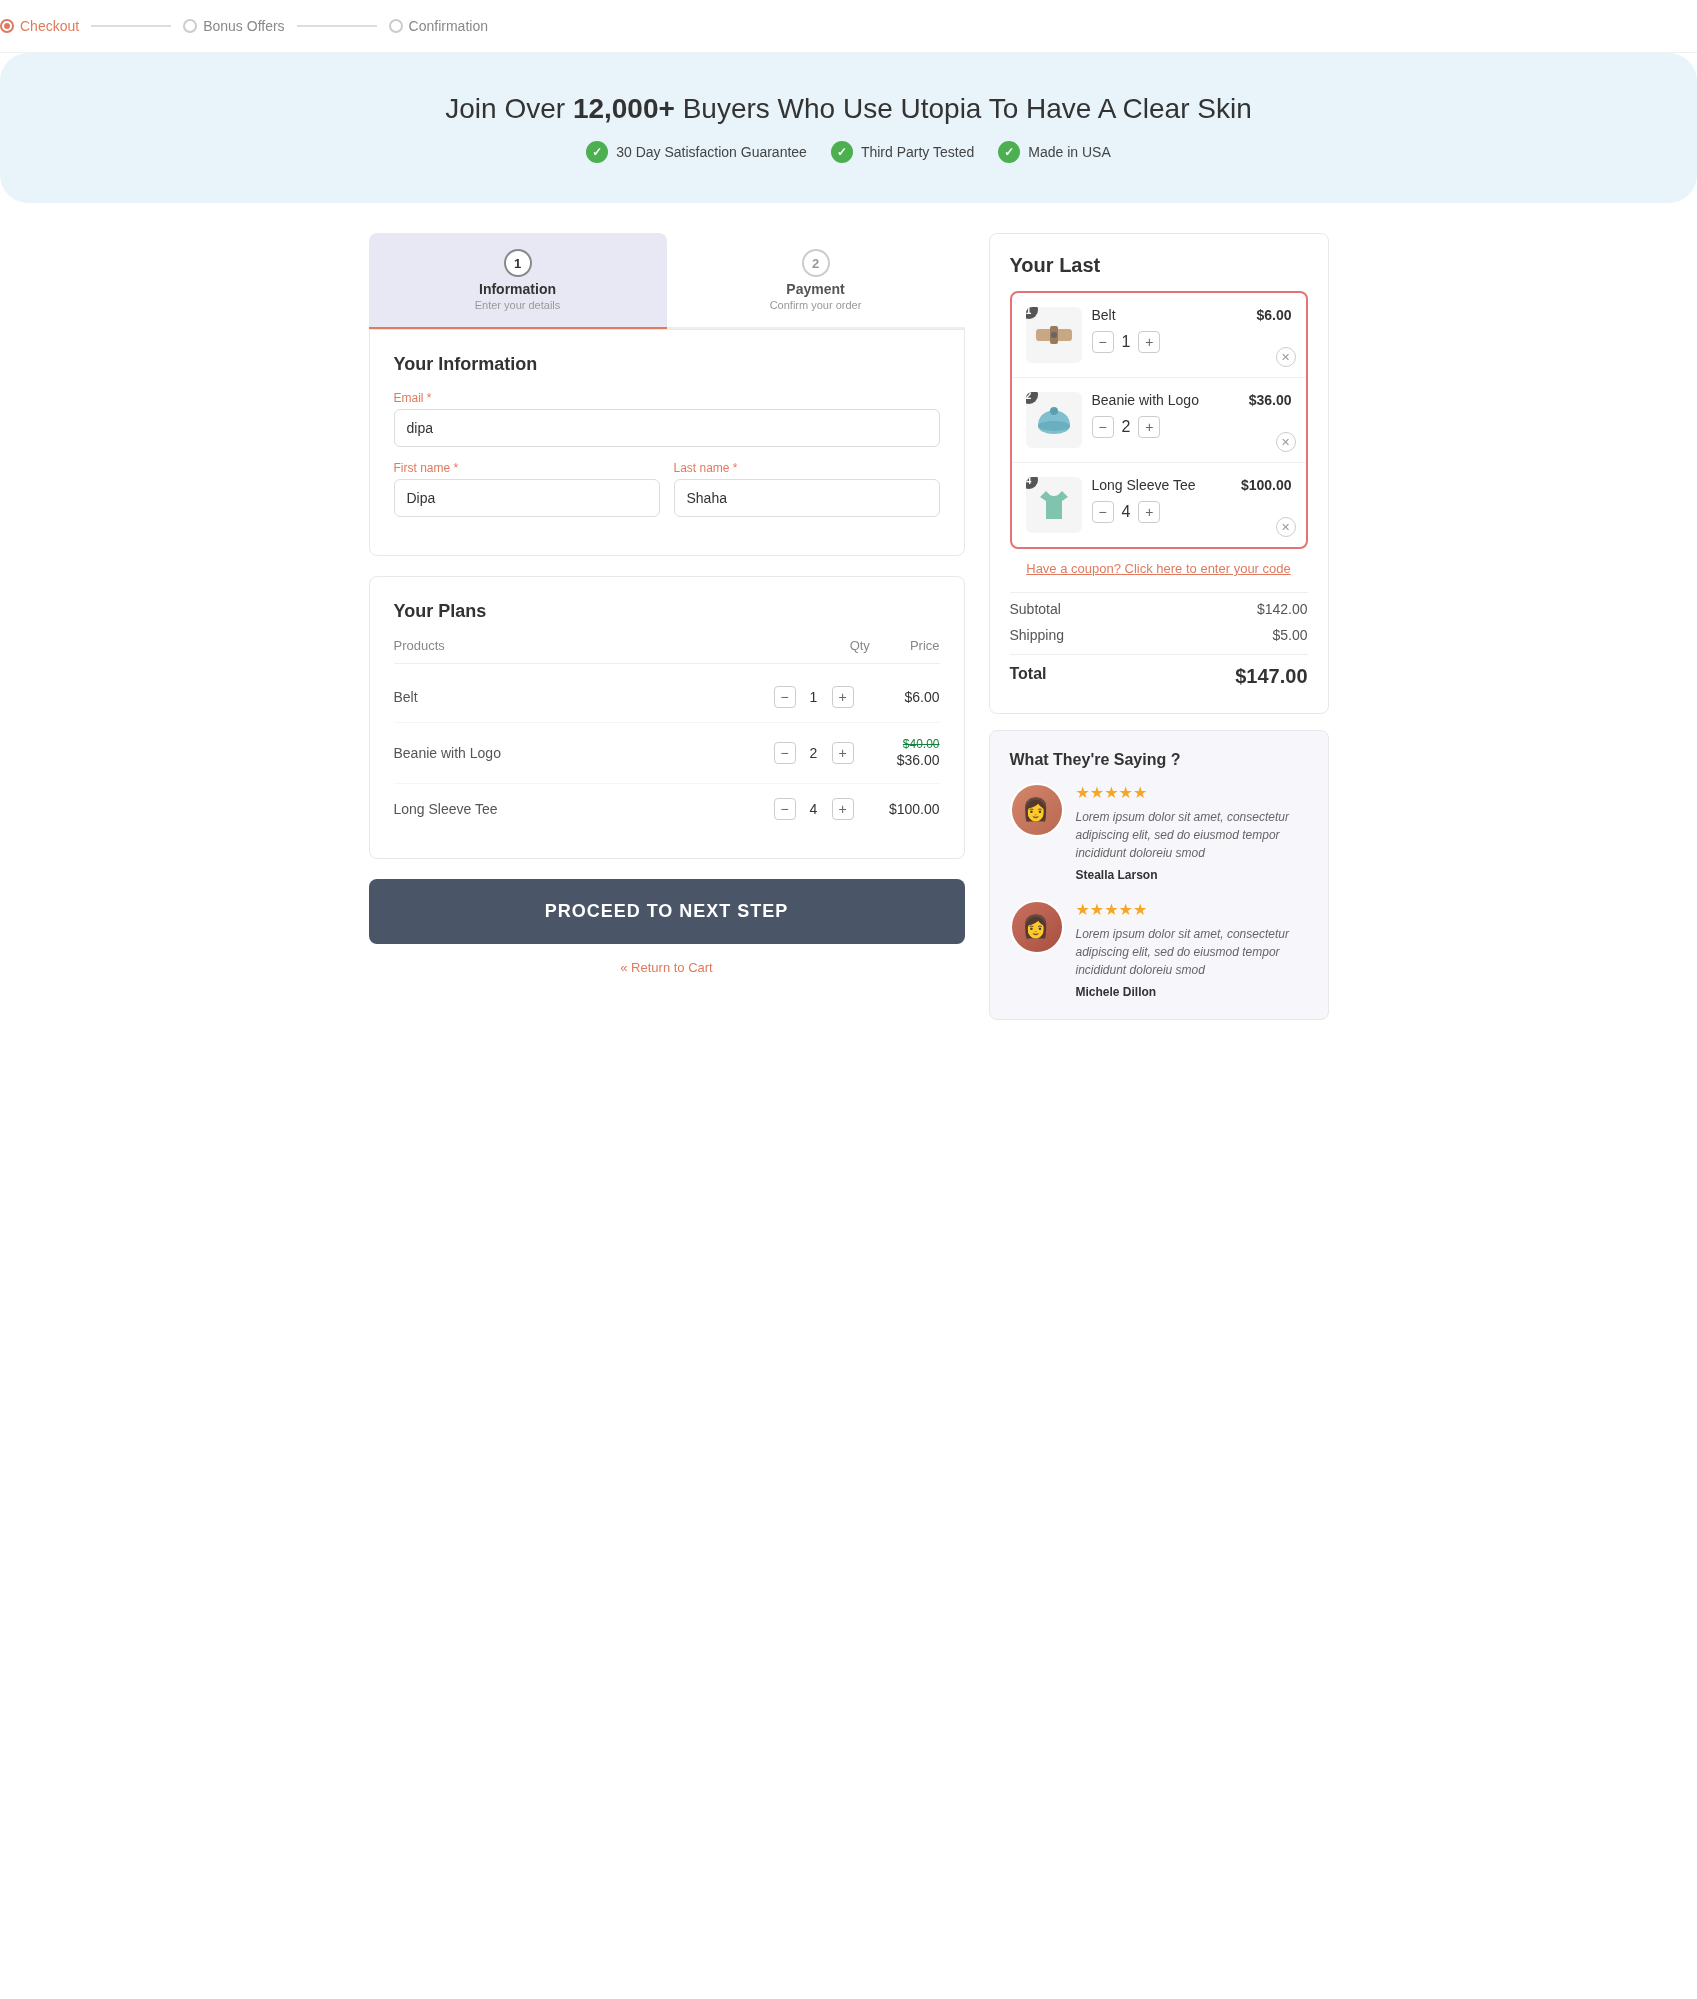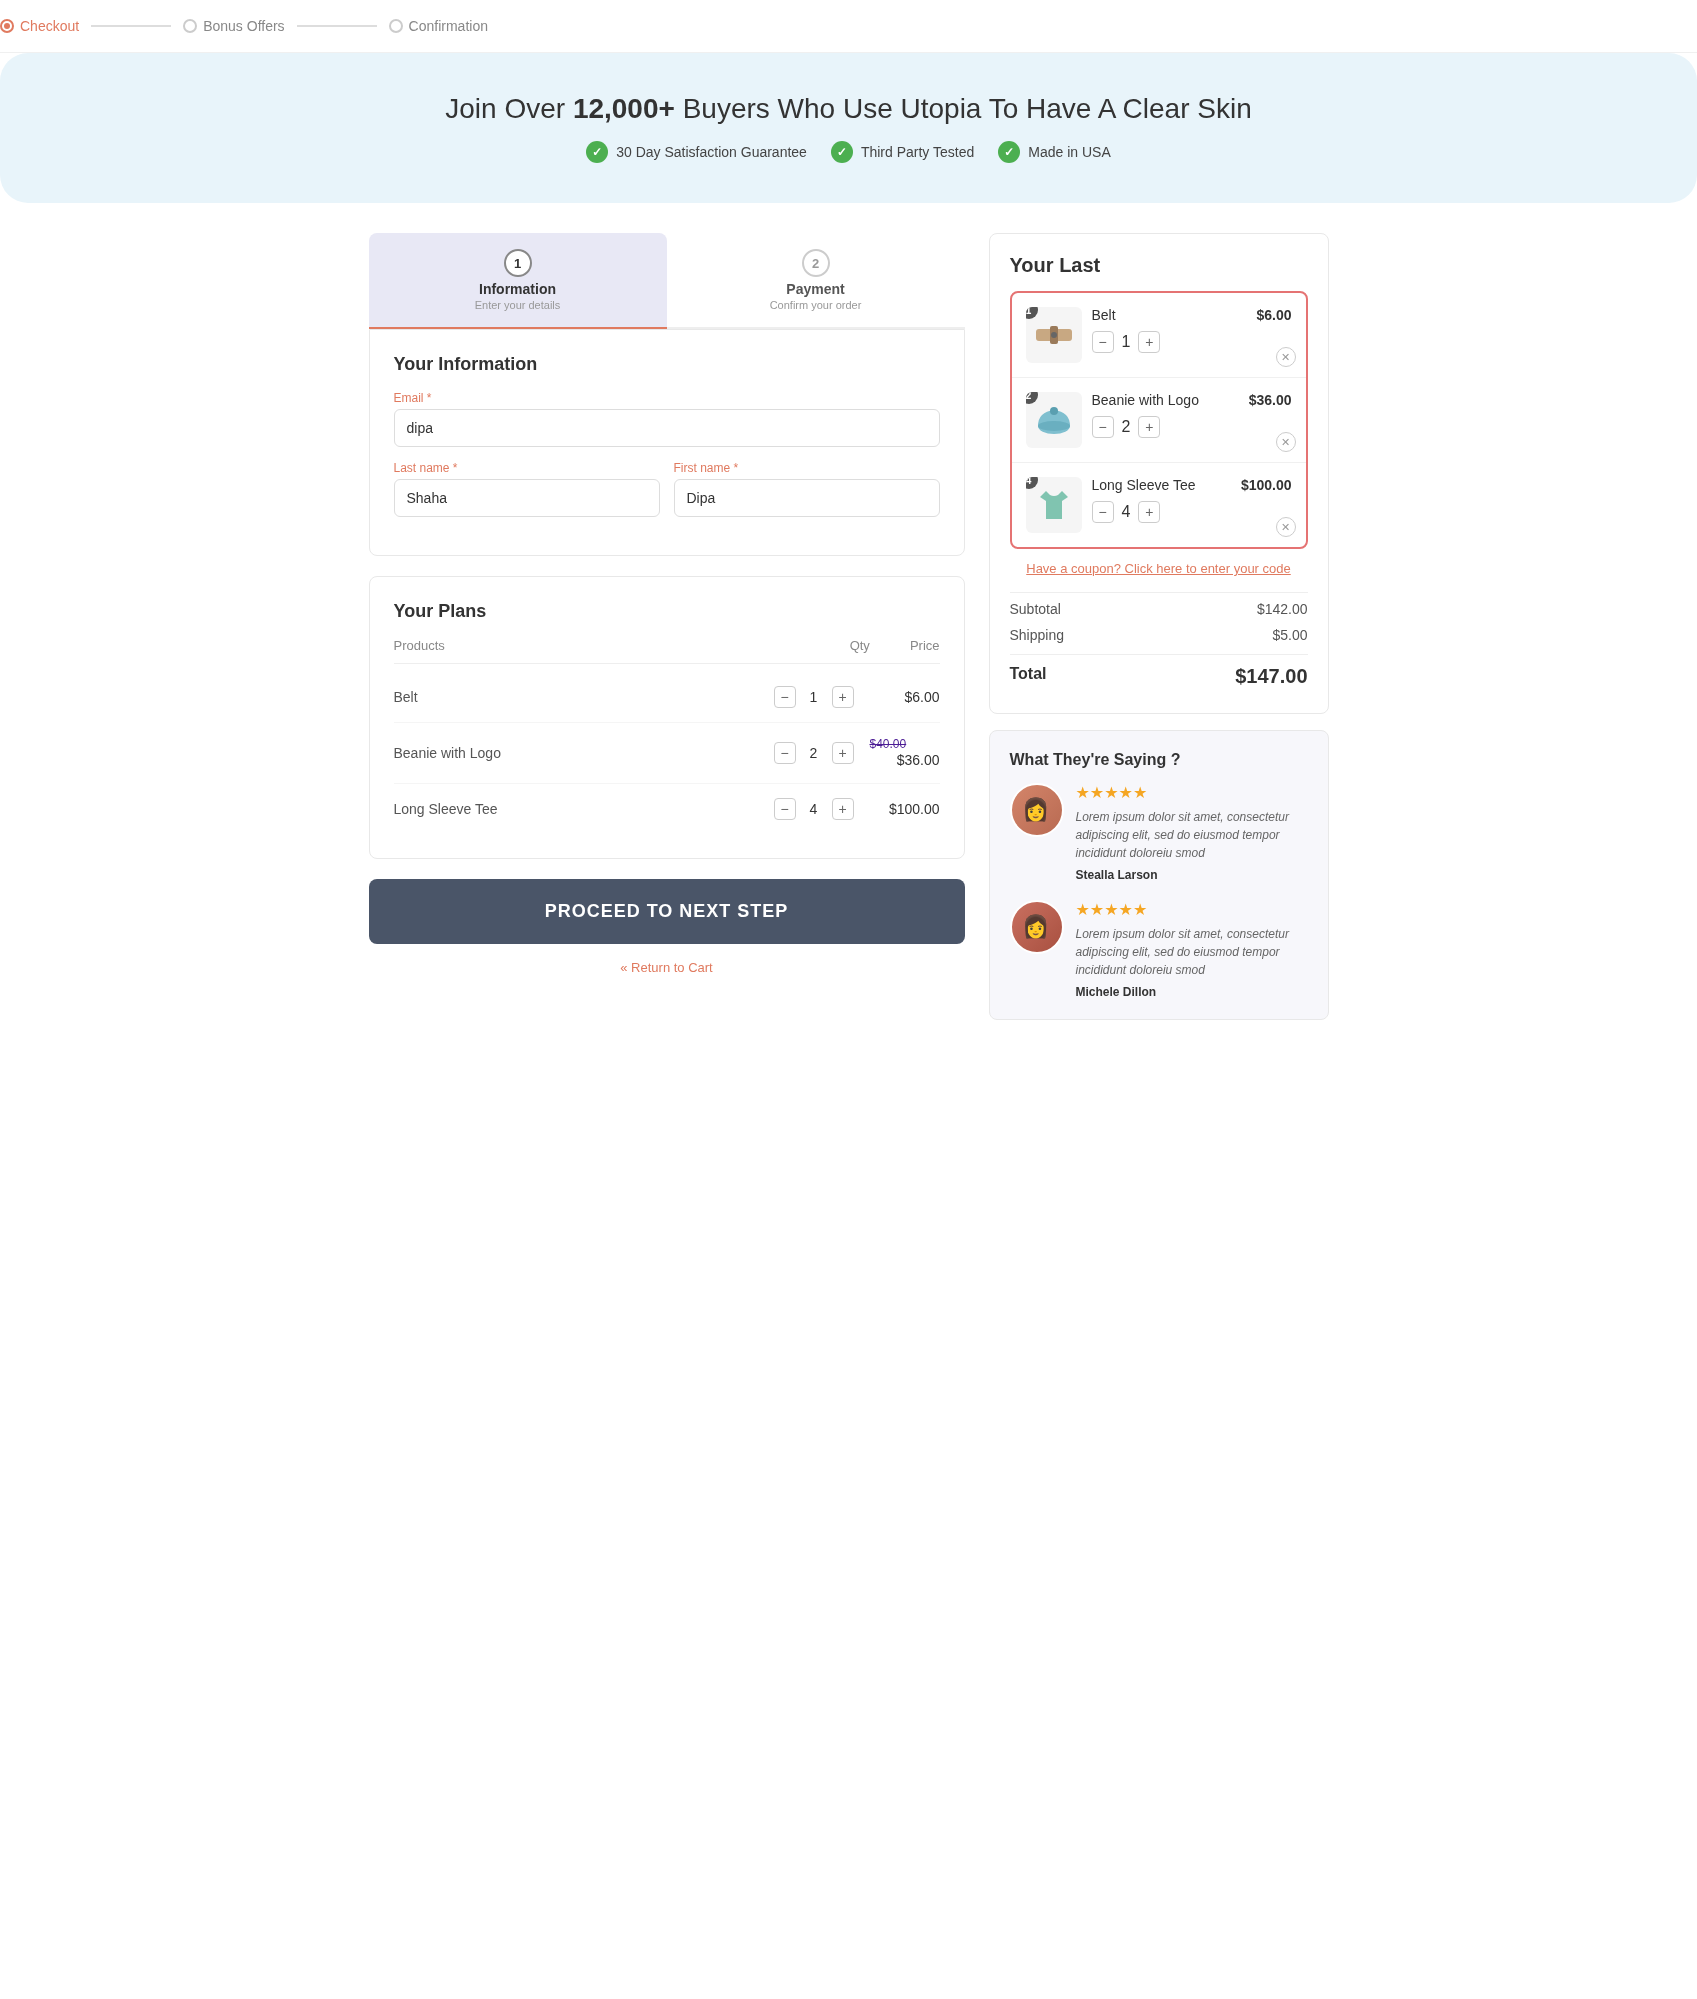--- a/index.html
+++ b/index.html
@@ -95,21 +95,21 @@
     .plan-row:last-child { border-bottom: none; }
     .plan-name { flex: 1; font-size: 14px; color: #555; }
     .qty-control { display: flex; align-items: center; gap: 10px; }
     .qty-btn {
       width: 22px; height: 22px; border: 1px solid #ccc; border-radius: 4px;
       background: #fff; cursor: pointer; font-size: 14px; display: flex;
       align-items: center; justify-content: center; color: #666;
     }
     .qty-value { font-size: 14px; min-width: 16px; text-align: center; }
     .plan-price { font-size: 14px; color: #333; font-weight: 500; min-width: 70px; text-align: right; }
-    .plan-price-old { text-decoration: line-through; color: #4c1d95; font-size: 12px; display: block; text-align: left; }
+    .plan-price-old { text-decoration: line-through; color: #15803d; font-size: 12px; display: block; text-align: right; }
     .plan-price-new { color: #333; font-size: 14px; font-weight: 500; text-align: right; }
 
     
     .proceed-btn {
       width: 100%; padding: 22px; background: #4a5568; color: white;
       border: none; border-radius: 8px; font-size: 18px; font-weight: 700;
       letter-spacing: 1px; cursor: pointer; margin-top: 20px; text-transform: uppercase;
     }
     .return-link { text-align: center; margin-top: 14px; }
     .return-link a { color: #e07a5f; font-size: 13px; text-decoration: none; }
@@ -246,29 +246,29 @@
       <h2 class="section-title">Your Information</h2>
       <div class="form-group">
         <label class="form-label">
           <span>Email *</span>
         </label>
         <input class="form-input" type="email" value="dipa" style="">
       </div>
       <div class="form-row">
         <div class="form-group">
           <label class="form-label">
+            <span>First name *</span>
+          </label>
+          <input class="form-input" type="text" value="Dipa" style="">
+        </div>
+        <div class="form-group">
+          <label class="form-label">
             <span>Last name *</span>
           </label>
           <input class="form-input" type="text" value="Shaha" style="">
-        </div>
-        <div class="form-group">
-          <label class="form-label">
-            <span>First name *</span>
-          </label>
-          <input class="form-input" type="text" value="Dipa" style="">
         </div>
       </div>
     </div>
 
     
     <div class="plans-section">
       <h2 class="section-title">Your Plans</h2>
       <div class="plans-header">
         <span>Products</span>
         <span style="margin-left:auto; margin-right: 40px;">Qty</span>

